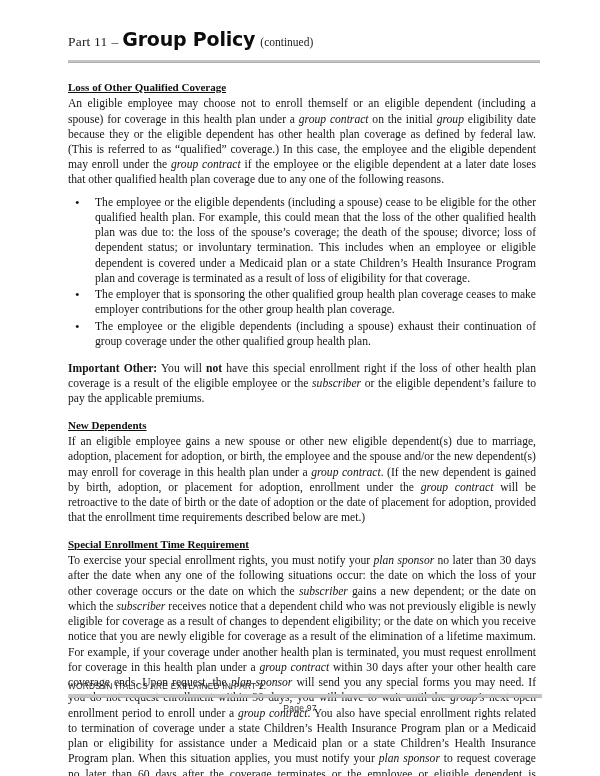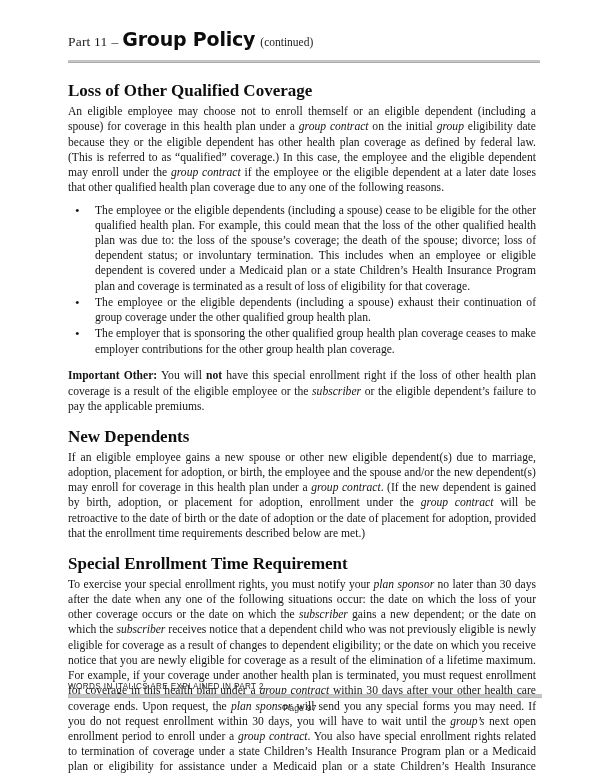--- a/index.html
+++ b/index.html
@@ -69,25 +69,26 @@
 
   
   .body {
     position: absolute;
     left: 68px;
     top: 80px;
     width: 468px;
   }
   .sec-head {
     font-family: "Liberation Serif", serif;
-    font-size: 17px;
+    font-size: 11px;
     font-weight: bold;
     color: #0f0f0f;
     line-height: 1.30;
     margin: 0 0 0 0;
+    text-decoration: underline;
   }
   p.para {
     font-family: "Liberation Serif", serif;
     font-size: 11.6px;
     line-height: 1.315;
     color: #151515;
     text-align: justify;
     margin: 0;
   }
   p.para.gap-top { margin-top: 11.5px; }
@@ -167,22 +168,22 @@
   </div>
   <div class="header-rule"></div>
 
   <div class="body">
 
     <div class="sec-head">Loss of Other Qualified Coverage</div>
     <p class="para gap-top-sm"><span>An eligible employee may choose not to enroll themself or an eligible dependent (including a spouse) for coverage in this health plan under a </span><i>group contract</i><span> on the initial </span><i>group</i><span> eligibility date because they or the eligible dependent has other health plan coverage as defined by federal law. (This is referred to as “qualified” coverage.) In this case, the employee and the eligible dependent may enroll under the </span><i>group contract</i><span> if the employee or the eligible dependent at a later date loses that other qualified health plan coverage due to any one of the following reasons.</span></p>
 
     <ul class="bullets">
       <li>The employee or the eligible dependents (including a spouse) cease to be eligible for the other qualified health plan. For example, this could mean that the loss of the other qualified health plan was due to: the loss of the spouse’s coverage; the death of the spouse; divorce; loss of dependent status; or involuntary termination. This includes when an employee or eligible dependent is covered under a Medicaid plan or a state Children’s Health Insurance Program plan and coverage is terminated as a result of loss of eligibility for that coverage.</li>
+      <li>The employer that is sponsoring the other qualified group health plan coverage ceases to make employer contributions for the other group health plan coverage.</li>
       <li>The employee or the eligible dependents (including a spouse) exhaust their continuation of group coverage under the other qualified group health plan.</li>
-      <li>The employer that is sponsoring the other qualified group health plan coverage ceases to make employer contributions for the other group health plan coverage.</li>
     </ul>
 
     <p class="para gap-top"><b>Important Other:</b><span> You will </span><b>not</b><span> have this special enrollment right if the loss of other health plan coverage is a result of the eligible employee or the </span><i>subscriber</i><span> or the eligible dependent’s failure to pay the applicable premiums.</span></p>
 
     <div class="sec-head" style="margin-top:11.5px;">New Dependents</div>
     <p class="para gap-top-sm"><span>If an eligible employee gains a new spouse or other new eligible dependent(s) due to marriage, adoption, placement for adoption, or birth, the employee and the spouse and/or the new dependent(s) may enroll for coverage in this health plan under a </span><i>group contract</i><span>. (If the new dependent is gained by birth, adoption, or placement for adoption, enrollment under the </span><i>group contract</i><span> will be retroactive to the date of birth or the date of adoption or the date of placement for adoption, provided that the enrollment time requirements described below are met.)</span></p>
 
     <div class="sec-head" style="margin-top:11.5px;">Special Enrollment Time Requirement</div>
     <p class="para gap-top-sm"><span>To exercise your special enrollment rights, you must notify your </span><i>plan sponsor</i><span> no later than 30 days after the date when any one of the following situations occur: the date on which the loss of your other coverage occurs or the date on which the </span><i>subscriber</i><span> gains a new dependent; or the date on which the </span><i>subscriber</i><span> receives notice that a dependent child who was not previously eligible is newly eligible for coverage as a result of changes to dependent eligibility; or the date on which you receive notice that you are newly eligible for coverage as a result of the elimination of a lifetime maximum. For example, if your coverage under another health plan is terminated, you must request enrollment for coverage in this health plan under a </span><i>group contract</i><span> within 30 days after your other health care coverage ends. Upon request, the </span><i>plan sponsor</i><span> will send you any special forms you may need. If you do not request enrollment within 30 days, you will have to wait until the </span><i>group’s</i><span> next open enrollment period to enroll under a </span><i>group contract</i><span>. You also have special enrollment rights related to termination of coverage under a state Children’s Health Insurance Program plan or a Medicaid plan or eligibility for assistance under a Medicaid plan or a state Children’s Health Insurance Program plan. When this situation applies, you must notify your </span><i>plan sponsor</i><span> to request coverage no later than 60 days after the coverage terminates or the employee or eligible dependent is determined to be eligible for assistance.</span></p>
   </div>

